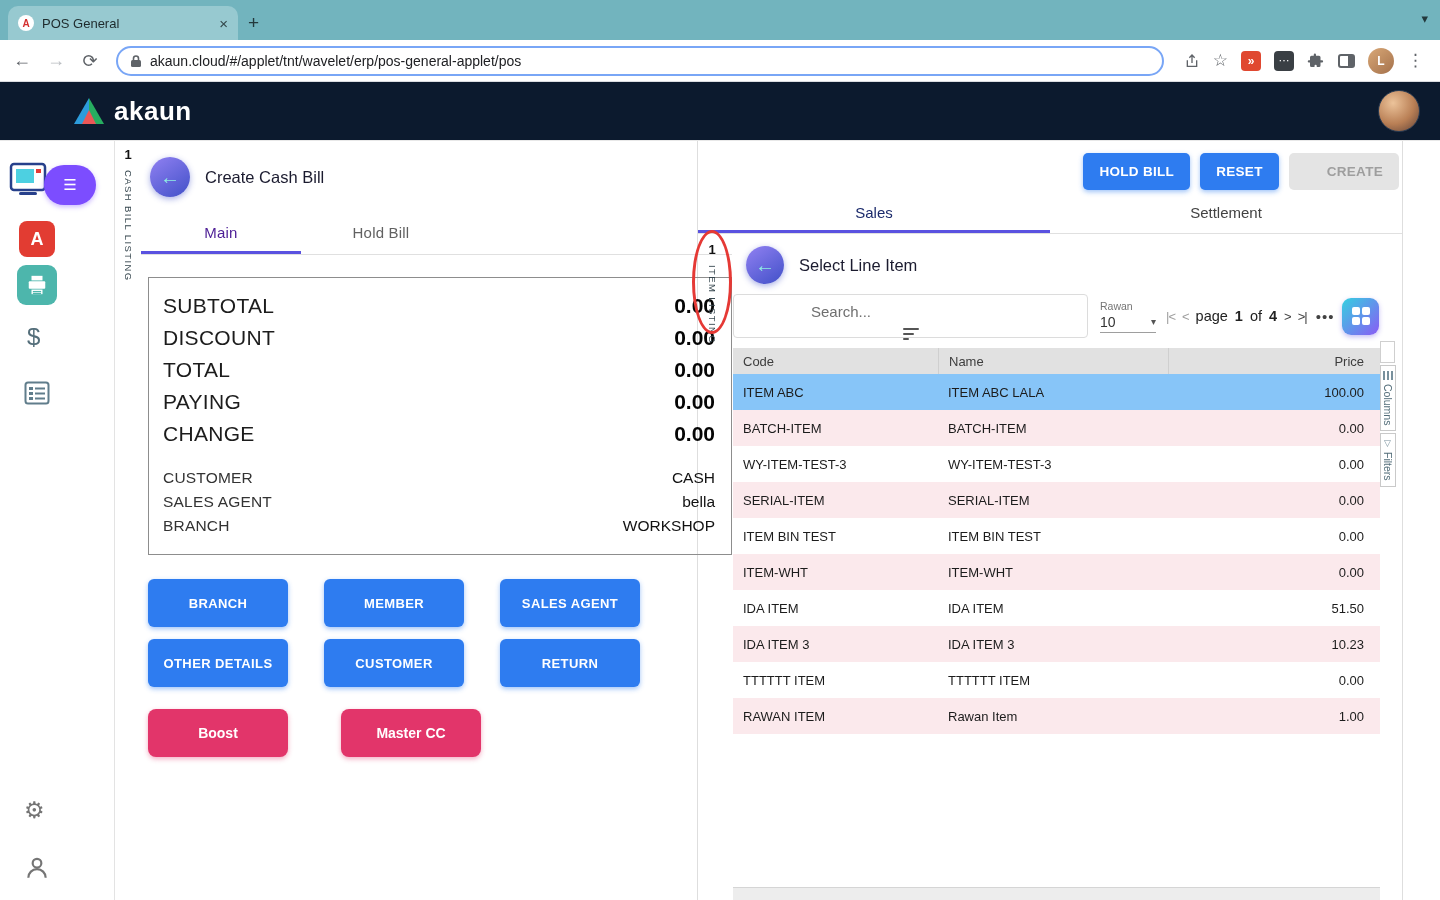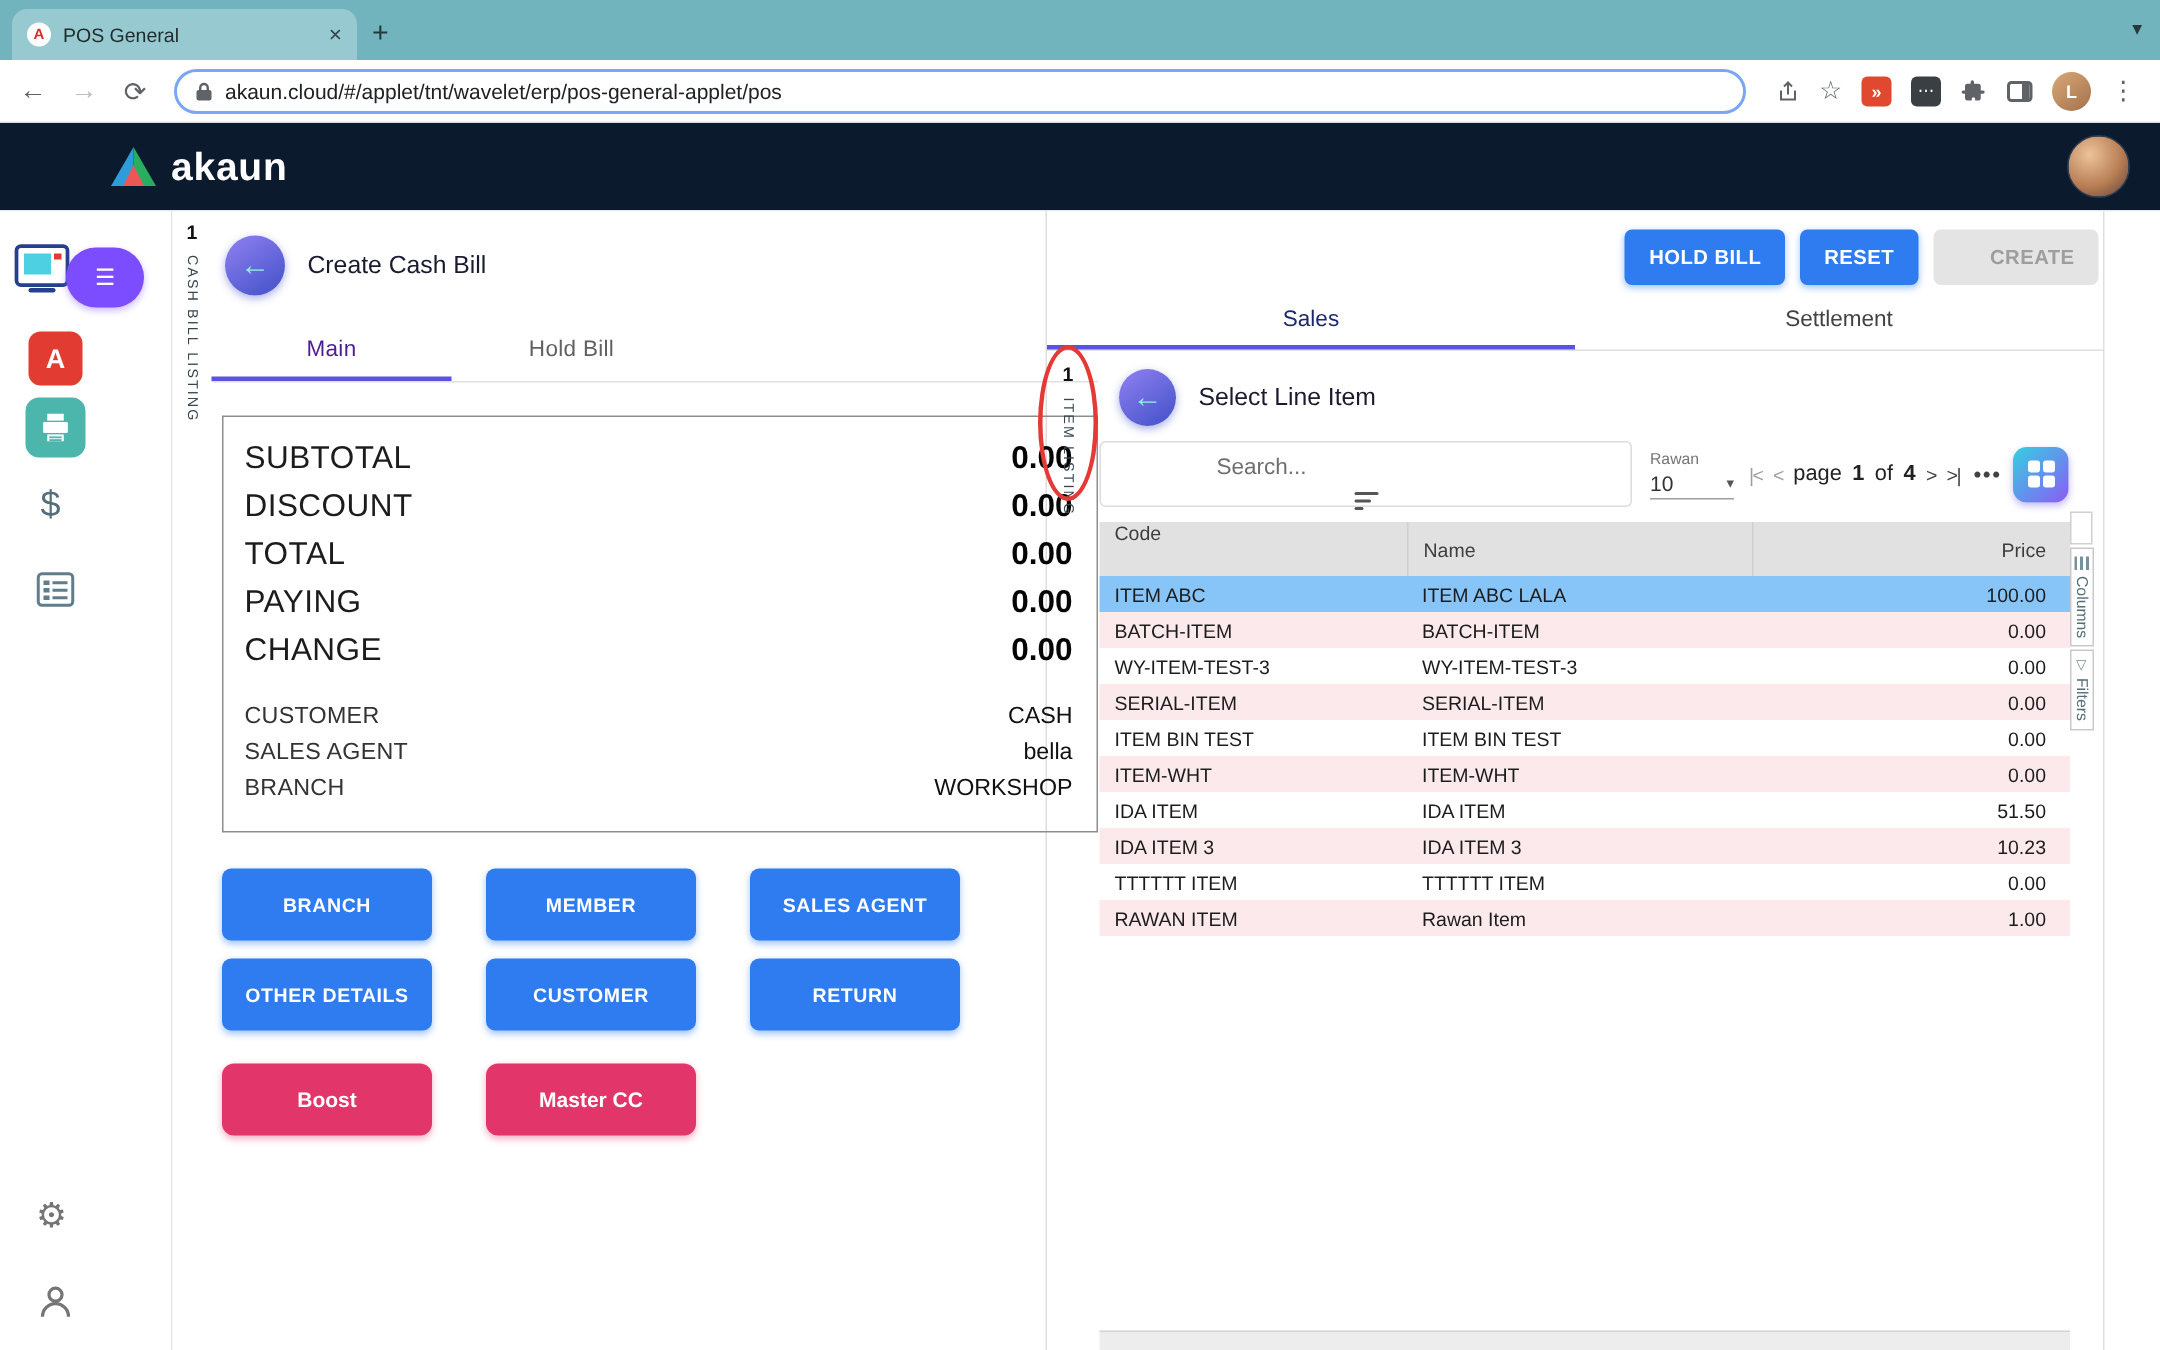--- a/index.html
+++ b/index.html
@@ -69,21 +69,21 @@
   .sum-label { font-size:21px; color:#1c1c1c; letter-spacing:.3px; }
   .sum-value { font-size:21px; font-weight:bold; color:#050505; }
   .info-rows { margin-top:16px; }
   .info-row { display:flex; justify-content:space-between; align-items:center; padding:3px 0; }
   .info-label { font-size:15.5px; color:#333; letter-spacing:.2px; }
   .info-value { font-size:15.5px; color:#111; }
 
   .btn-zone { margin:24px 0 0 7px; }
   .btn-grid { display:grid; grid-template-columns:repeat(3,140px); column-gap:36px; row-gap:12px; }
   .btn-blue { height:48px; background:#2e7cf0; border:none; border-radius:6px; color:#fff; font-family:inherit; font-size:13px; font-weight:bold; letter-spacing:.4px; box-shadow:0 2px 5px rgba(45,124,240,.45); }
-  .pink-row { display:flex; gap:36px; margin-top:22px; }
+  .pink-row { display:flex; gap:53px; margin-top:22px; }
   .btn-pink { width:140px; height:48px; background:#e2356a; border:none; border-radius:8px; color:#fff; font-family:inherit; font-size:14px; font-weight:bold; box-shadow:0 2px 5px rgba(226,53,106,.4); }
 
   
   .rp { width:705px; flex:none; position:relative; border-right:1px solid #dedede; }
   .rp-actions { position:absolute; top:12px; right:3px; display:flex; gap:10px; z-index:3; }
   .act-btn { height:37px; padding:0 16px; border:none; border-radius:5px; font-family:inherit; font-size:13.5px; font-weight:bold; letter-spacing:.3px; }
   .act-primary { background:#2e7cf0; color:#fff; box-shadow:0 2px 5px rgba(45,124,240,.45); }
   .act-disabled { background:#e4e4e4; color:#9e9e9e;padding-left:38px; }
   .rp-tabs { position:absolute; top:50px; left:0; right:0; height:43px; border-bottom:1px solid #e0e0e0; display:flex; }
   .rp-tab { flex:1; display:flex; align-items:center; justify-content:center; font-size:15px; }
@@ -109,25 +109,25 @@
   .pg-icon { font-size:13px; letter-spacing:-1px; }
   .pg-dis { color:#9e9e9e; }
   .pg-en { color:#424242; }
   .pg-bold { font-weight:bold; }
   .pg-more { font-size:15px; color:#424242; margin-left:2px; letter-spacing:1px; }
   .grid-btn { margin-left:8px; width:37px; height:37px; border-radius:9px; background:linear-gradient(135deg,#35d0e0 0%,#8a5cf5 100%); display:flex; align-items:center; justify-content:center; box-shadow:0 2px 5px rgba(110,90,230,.4); }
   .grid-glyph { display:grid; grid-template-columns:8px 8px; grid-template-rows:8px 8px; gap:2px; }
   .grid-glyph span { background:#fff; border-radius:2px; }
 
   .table { margin:10px 0 0 7px; width:647px; font-size:13px; }
-  .thead { display:flex; background:#e1e1e1; height:36px; color:#3d3d3d; }
+  .thead { display:flex; background:#e1e1e1; height:26px; align-items:center; color:#3d3d3d; }
   .th-code { width:205px; padding-left:10px; }
   .th-name { width:230px; padding-left:10px; border-left:1px solid #cfcfcf; align-self:stretch; display:flex; align-items:center; }
   .th-price { flex:1; text-align:right; padding-right:16px; border-left:1px solid #cfcfcf; align-self:stretch; display:flex; align-items:center; justify-content:flex-end; }
-  .trow { display:flex; height:24px; align-items:center; color:#1c1c1c; }
+  .trow { display:flex; height:36px; align-items:center; color:#1c1c1c; }
   .td-code { width:205px; padding-left:10px; }
   .td-name { width:230px; padding-left:10px; }
   .td-price { flex:1; text-align:right; padding-right:16px; }
   .row-sel { background:#87c5f8; }
   .row-alt { background:#fbe9ec; }
 
   .rp-rail { position:absolute; right:6px; top:107px; width:17px; display:flex; flex-direction:column; align-items:center; }
   .rail-scroll { width:15px; height:22px; border:1px solid #cfcfcf; background:#fff; margin-bottom:2px; }
   .rail-box { width:16px; border:1px solid #c9c9c9; background:#fff; display:flex; flex-direction:column; align-items:center; padding:5px 0; gap:4px; margin-bottom:2px; }
   .rail-text { writing-mode:vertical-rl; font-size:10.5px; color:#546e7a; }

